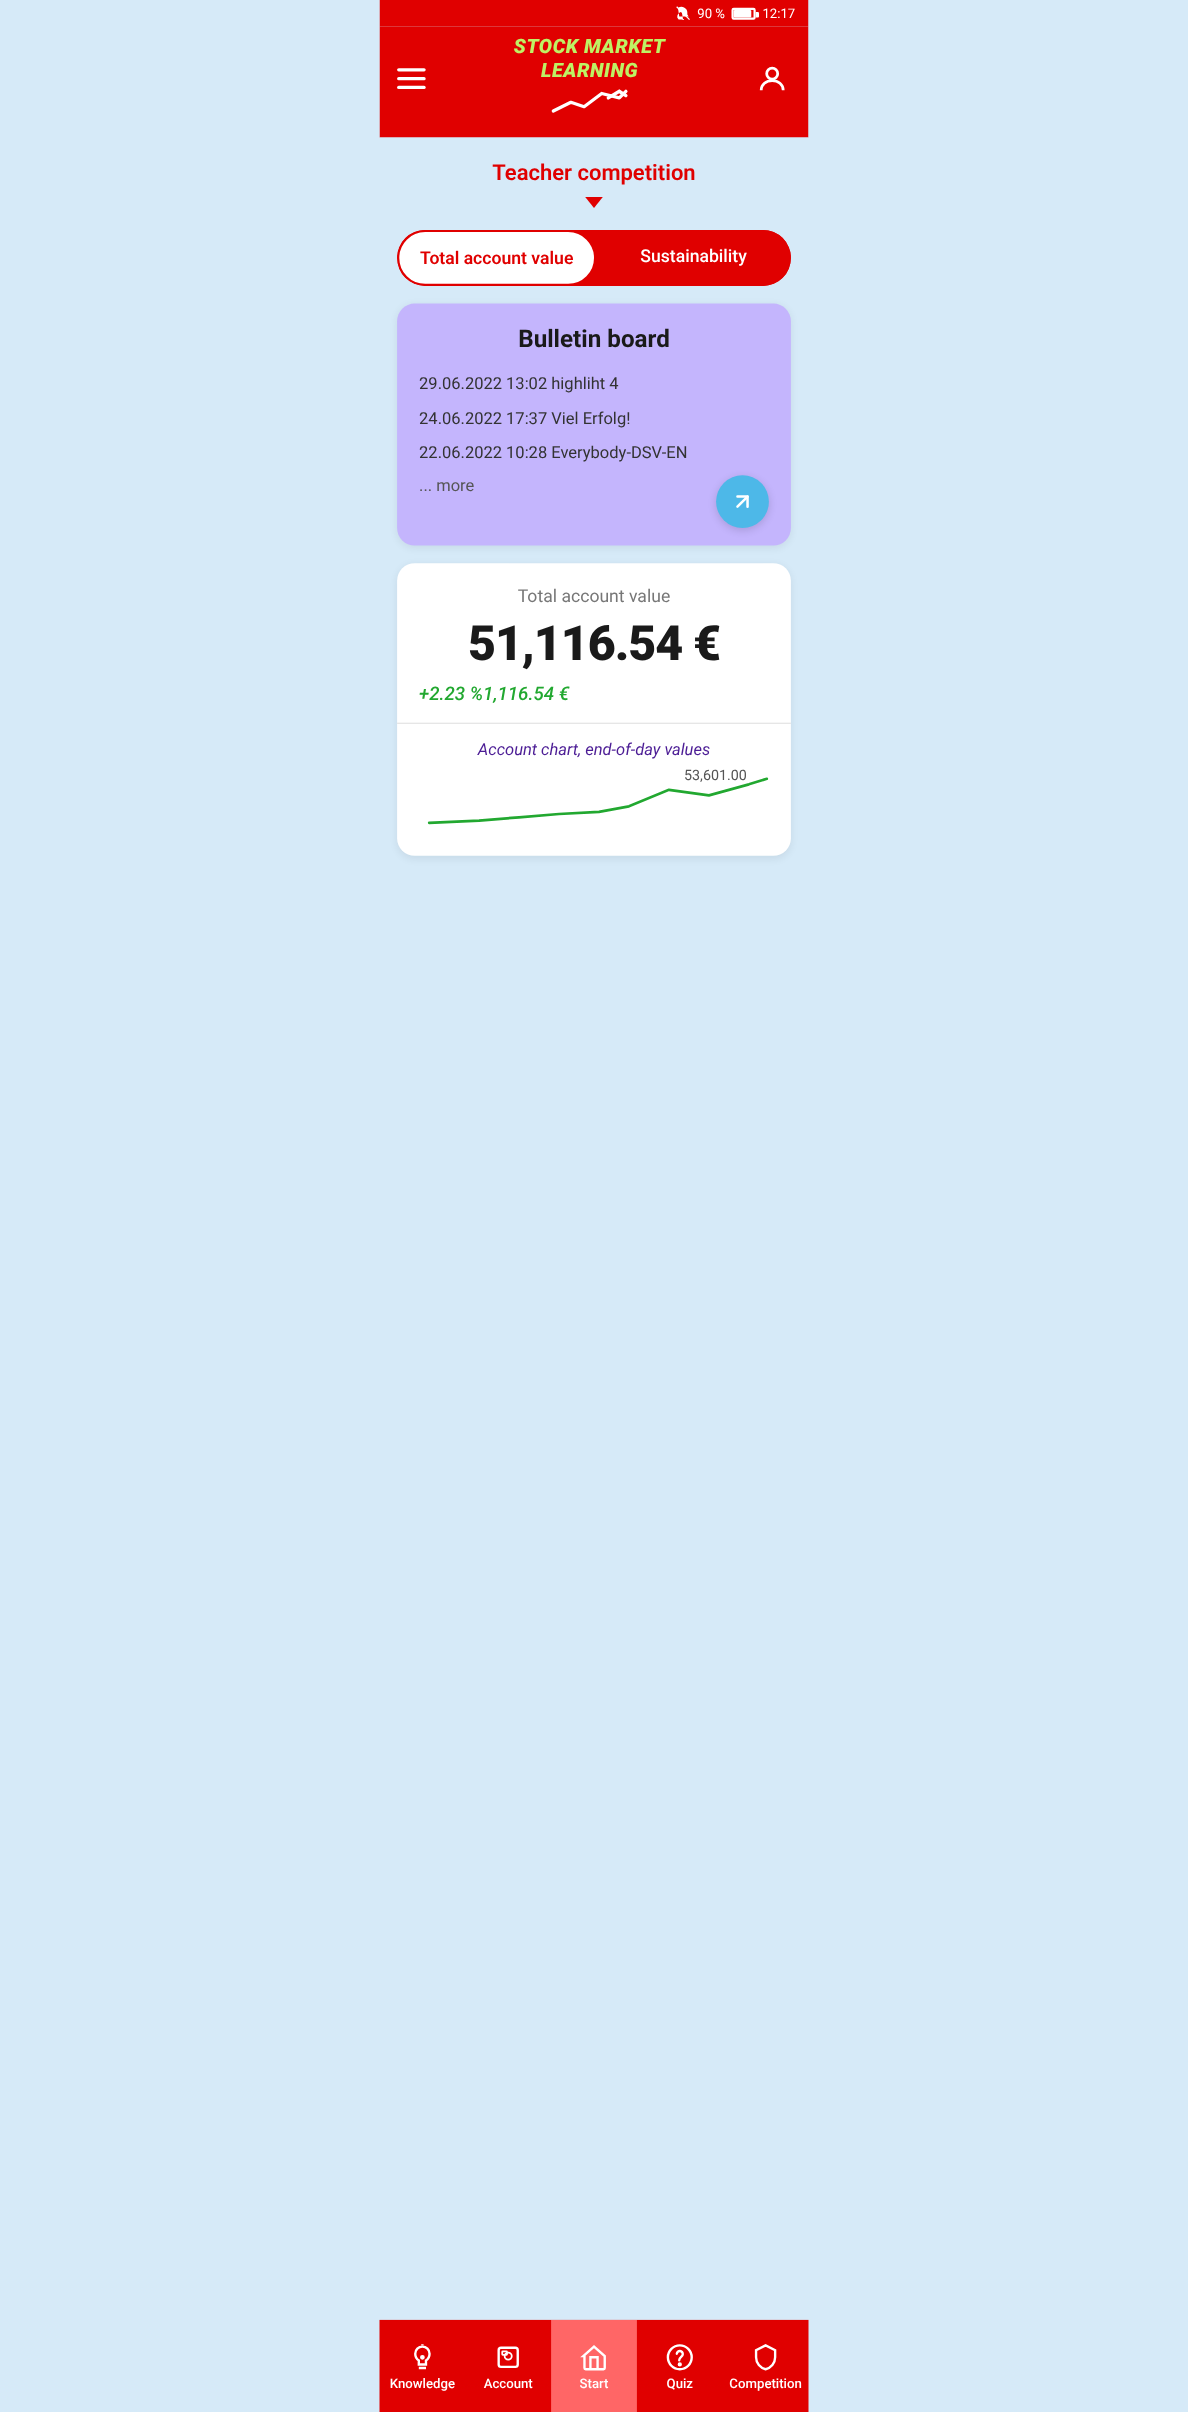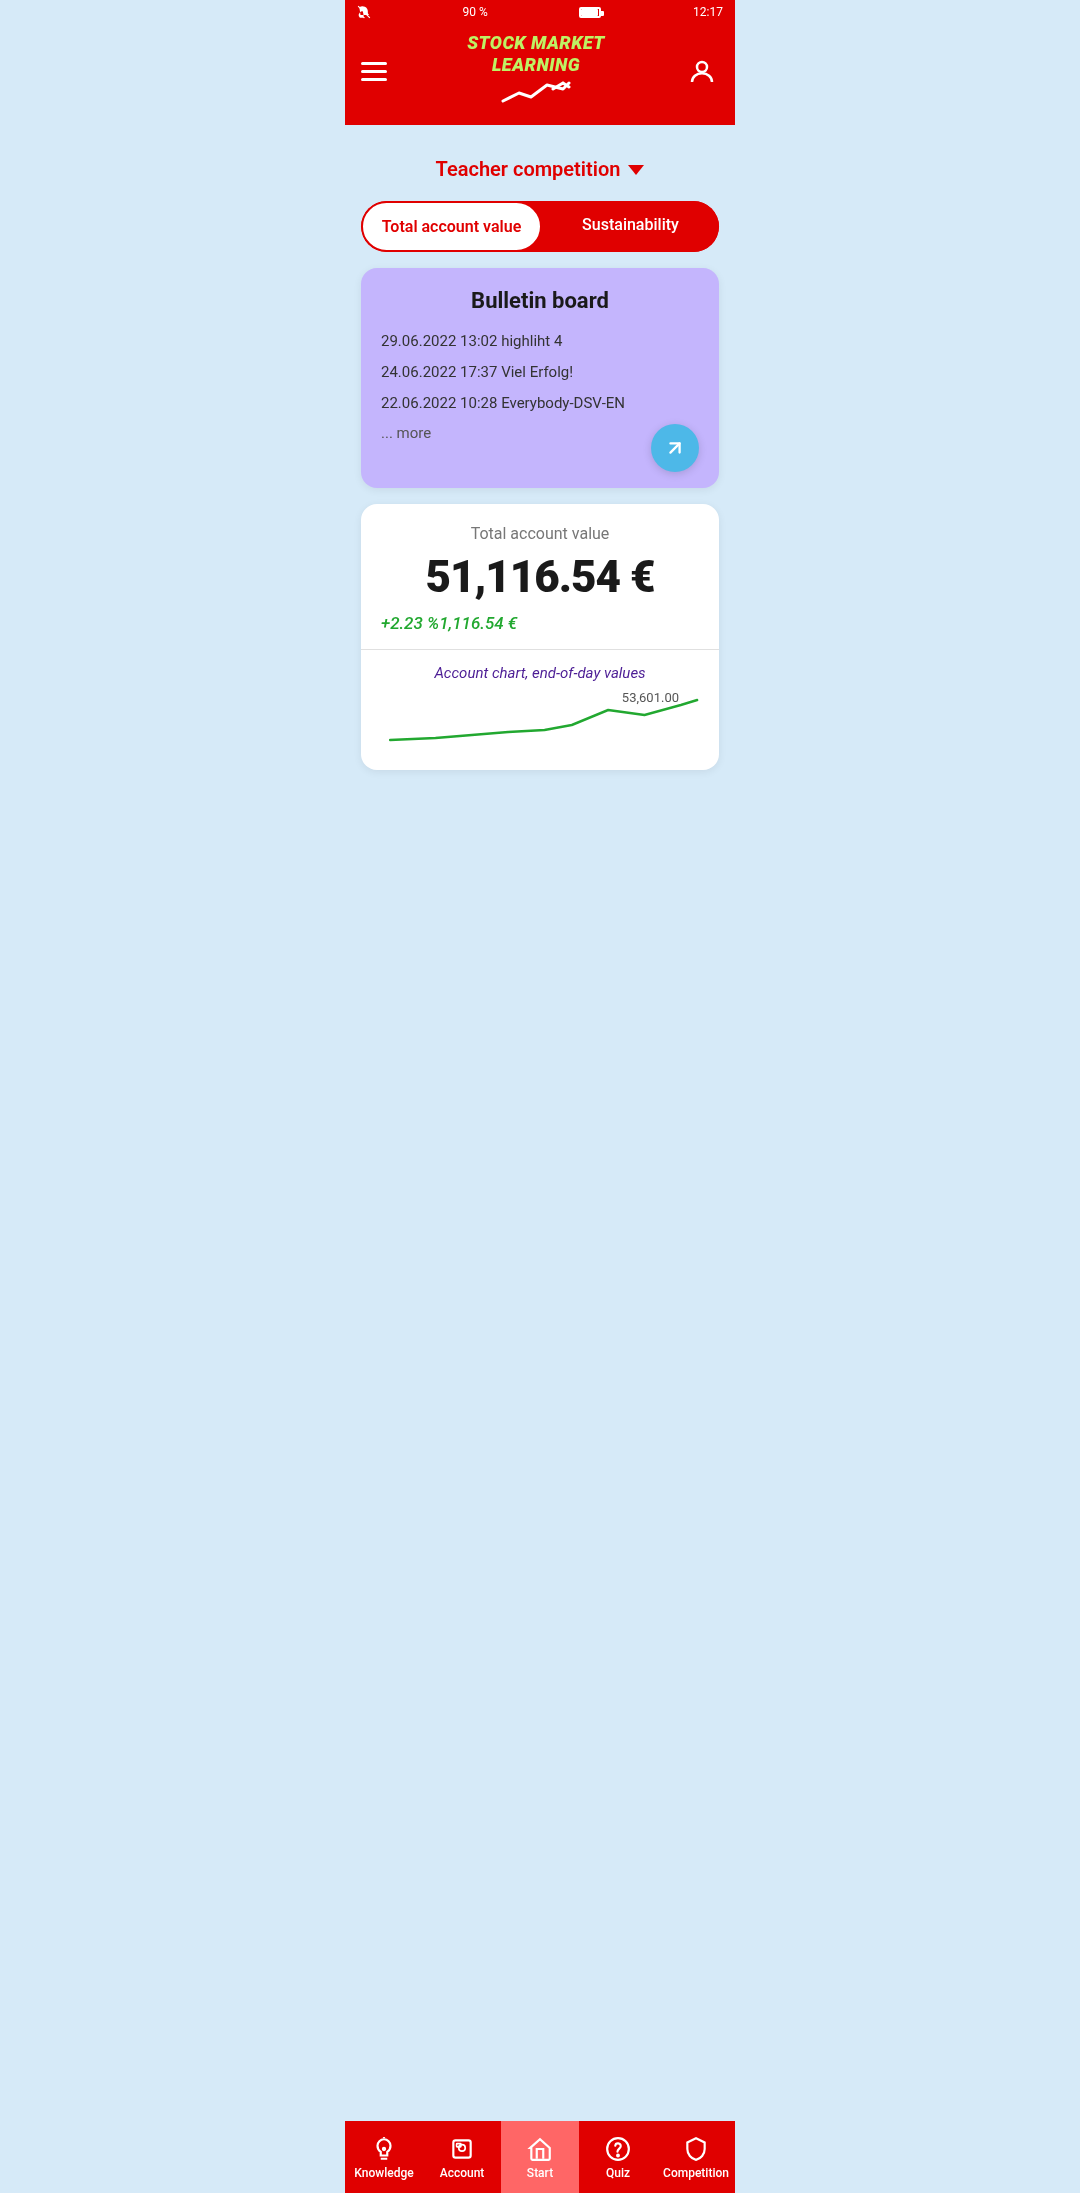--- a/index.html
+++ b/index.html
@@ -13,21 +13,21 @@
       min-height: 793px;
       overflow-x: hidden;
     }
 
     
     .status-bar {
       background: #e00000;
       color: white;
       font-size: 12px;
       display: flex;
-      justify-content: space-between;
+      justify-content: flex-end;
       align-items: center;
       padding: 4px 12px;
       gap: 6px;
       height: 24px;
     }
 
     
     .header {
       background: #e00000;
       display: flex;
@@ -84,21 +84,22 @@
       padding: 16px 16px 0 16px;
     }
 
     
     .competition-selector {
       display: flex;
       justify-content: center;
       align-items: center;
       gap: 8px;
       margin-bottom: 20px;
-      margin-top: 16px;
+      margin-top: 4px;
+      flex-direction: column;
     }
 
     .competition-selector span {
       font-size: 20px;
       font-weight: 600;
       color: #e00000;
     }
 
     .chevron-down {
       width: 0;
@@ -267,21 +268,21 @@
 
     
     .bottom-nav {
       background: #e00000;
       display: flex;
       position: fixed;
       bottom: 0;
       left: 50%;
       transform: translateX(-50%);
       width: 390px;
-      height: 72px;
+      height: 84px;
     }
 
     .nav-item {
       flex: 1;
       display: flex;
       flex-direction: column;
       align-items: center;
       justify-content: center;
       gap: 4px;
       cursor: pointer;

